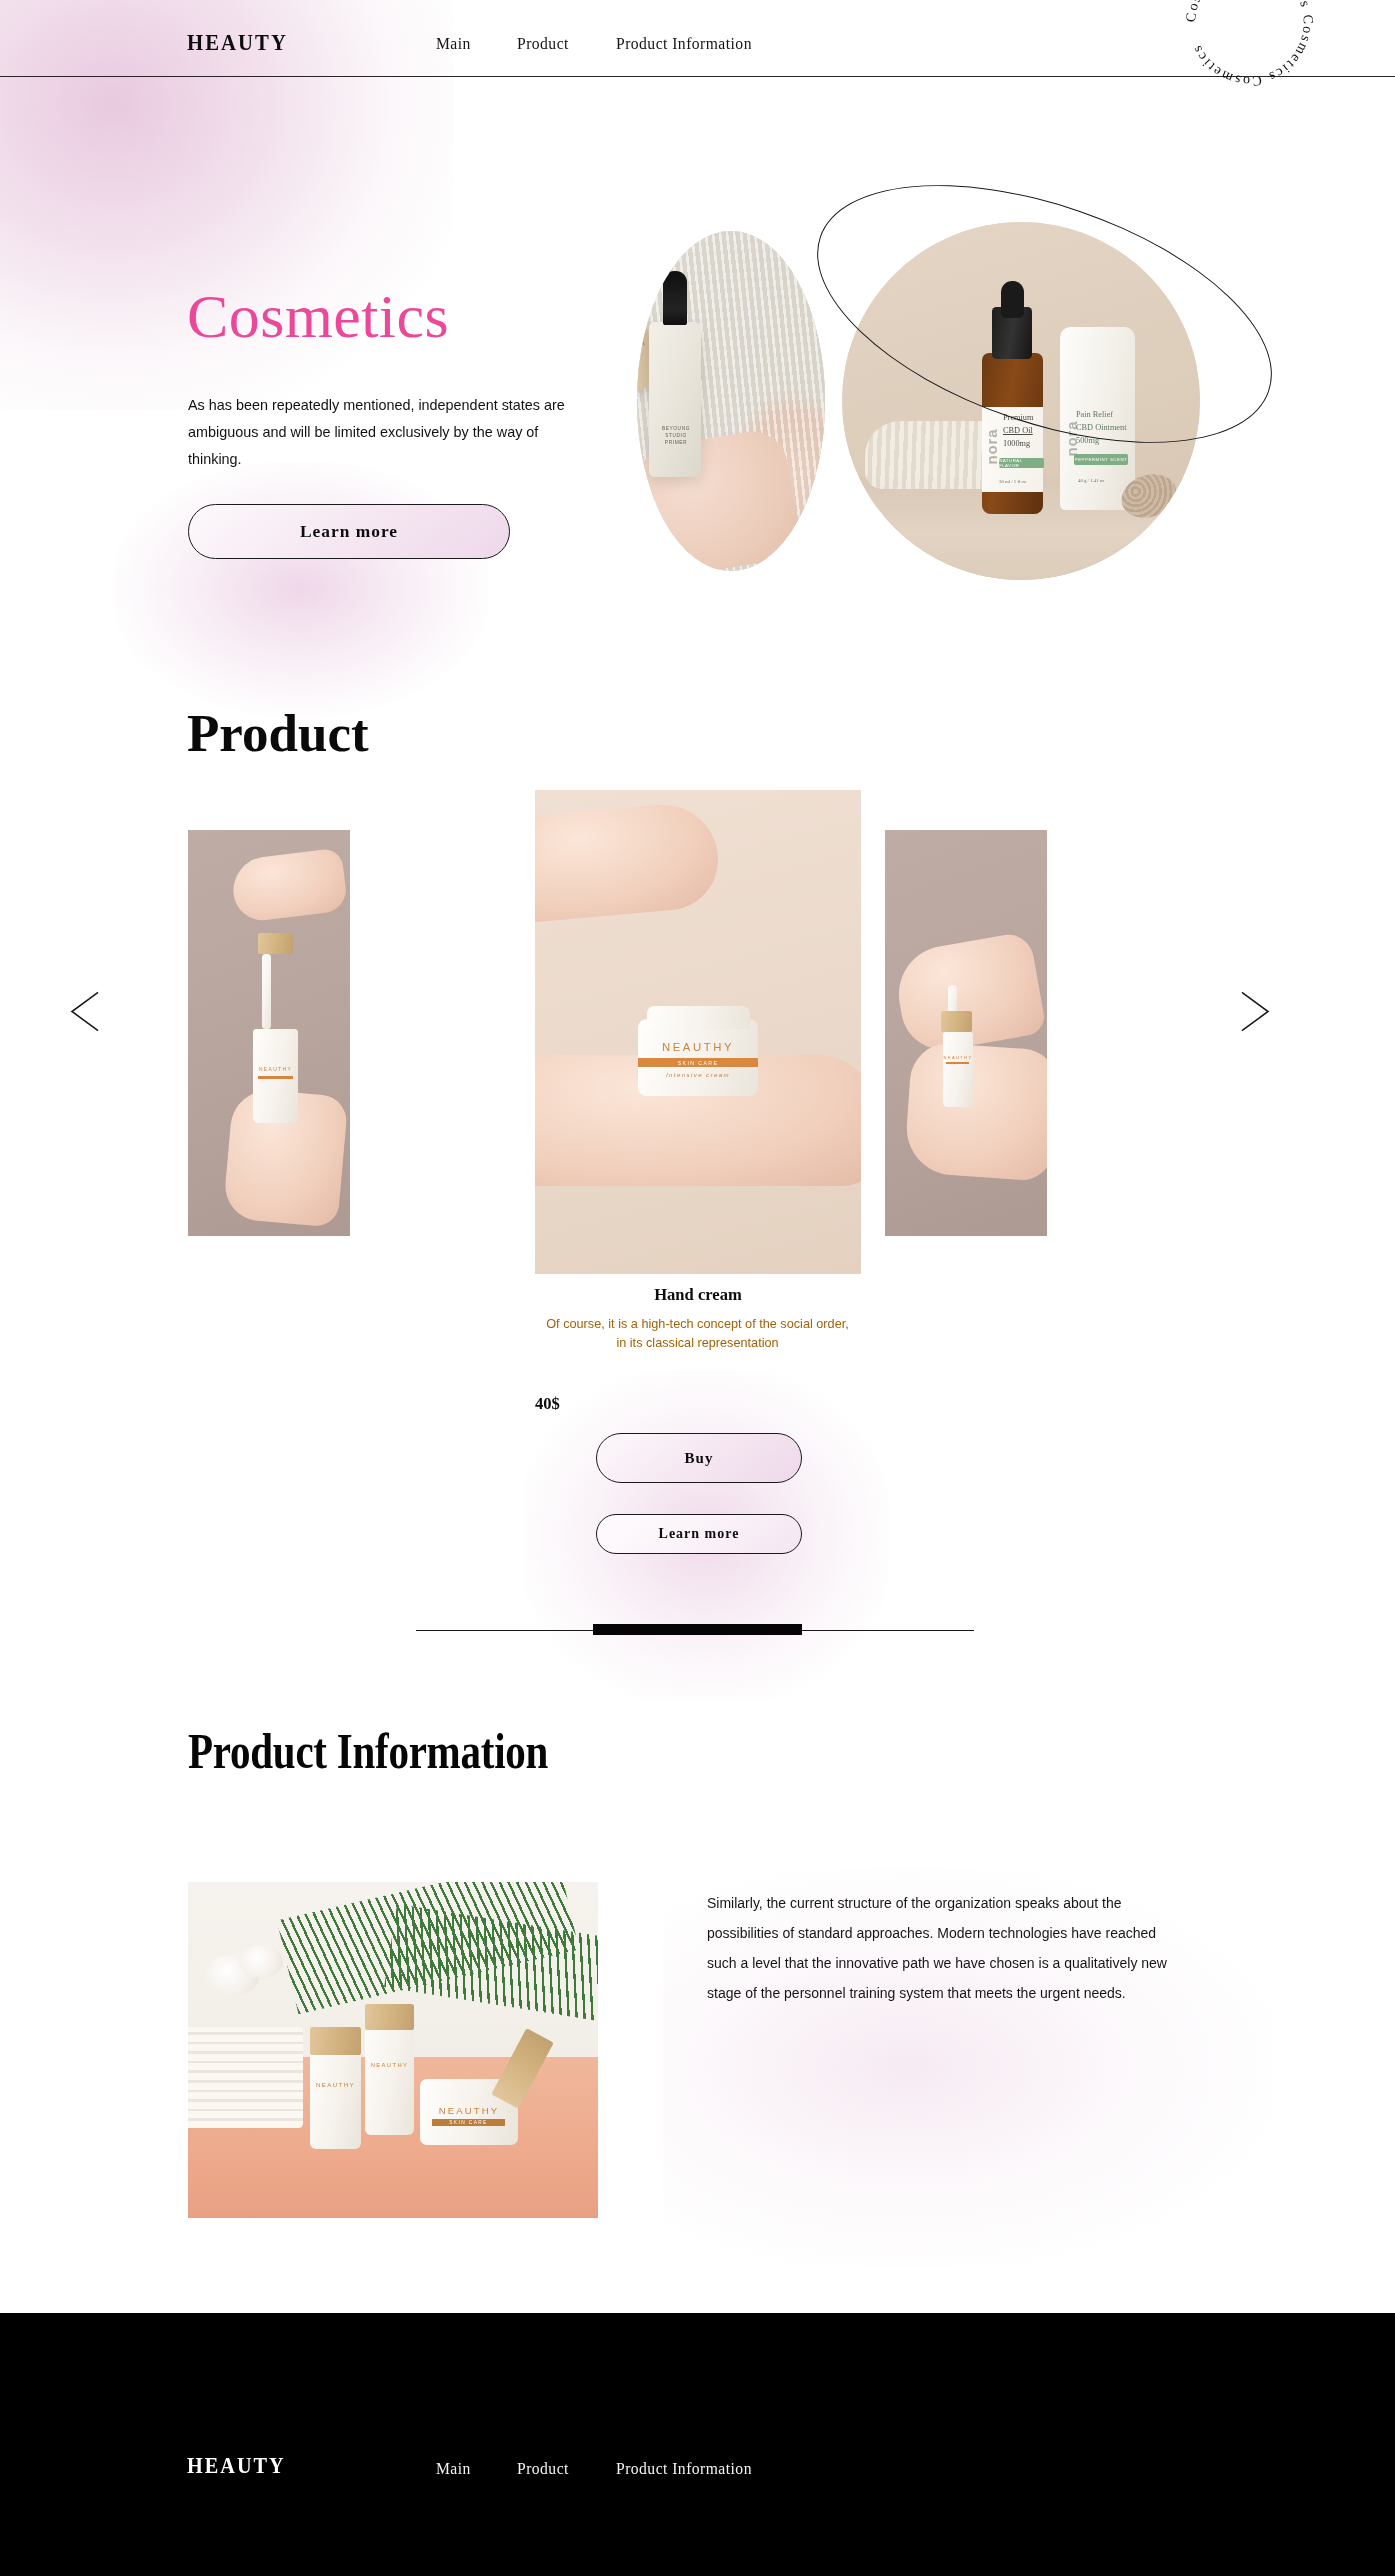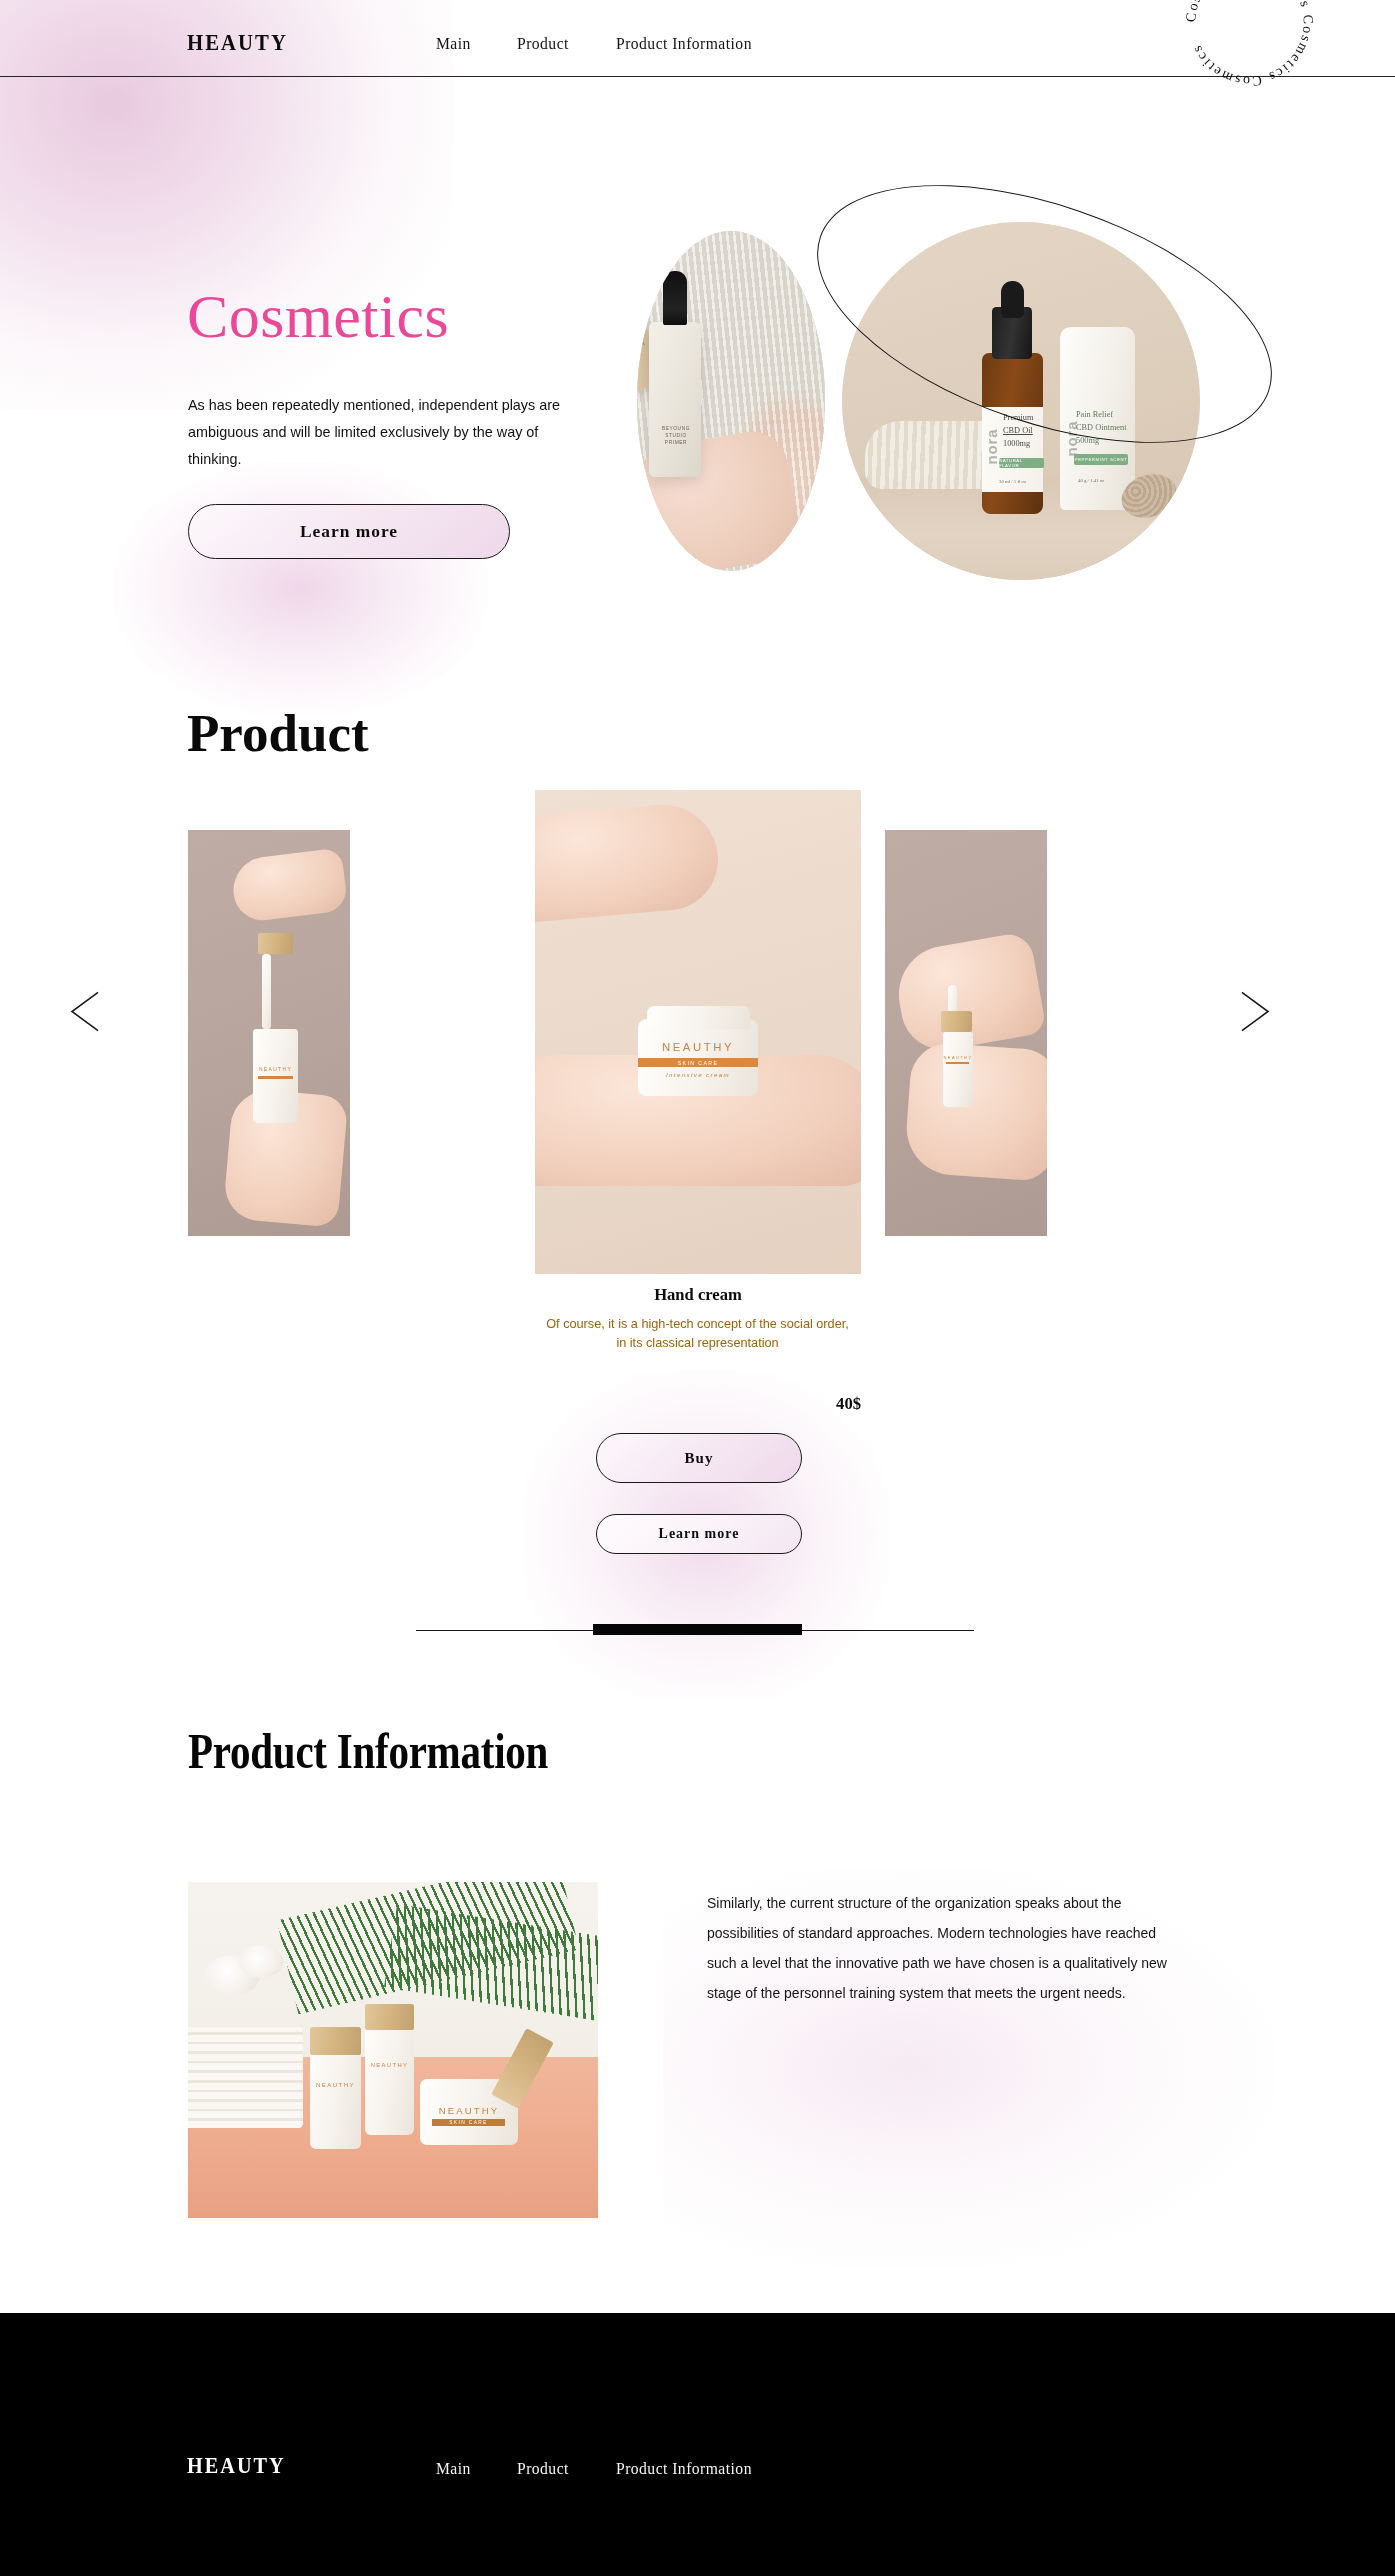--- a/index.html
+++ b/index.html
@@ -403,21 +403,21 @@
     position: absolute; left: 543px; top: 1315px; width: 309px;
     text-align: center;
     font-family: "Liberation Sans", sans-serif;
     font-size: 12.7px;
     line-height: 19px;
     color: #a16207;
     z-index: 3;
   }
   .p-price {
     position: absolute; left: 535px; top: 1394px; width: 326px;
-    text-align: right;
+    text-align: left;
     font-family: "Liberation Serif", serif;
     font-weight: 700;
     font-size: 16.6px;
     color: #0d0d0d;
     z-index: 3;
   }
   .btn-buy {
     position: absolute; left: 596px; top: 1433px;
     width: 206px; height: 50px;
     font-size: 15px;
@@ -563,21 +563,21 @@
       <defs>
         <path id="badgeCircle" d="M 84,84 m -62,0 a 62,62 0 1,1 124,0 a 62,62 0 1,1 -124,0"></path>
       </defs>
       <text>
         <textPath id="badgeTextPath" href="#badgeCircle" startOffset="0">Cosmetics Cosmetics Cosmetics Cosmetics</textPath>
       </text>
     </svg>
   </div>
 
   <h1 class="hero-title">Cosmetics</h1>
-  <p class="hero-text">As has been repeatedly mentioned, independent plays are ambiguous and will be limited exclusively by the way of thinking.</p>
+  <p class="hero-text">As has been repeatedly mentioned, independent states are ambiguous and will be limited exclusively by the way of thinking.</p>
   <div class="btn btn-learn-hero">Learn more</div>
 
   <div class="hero-circle-left">
     <div class="inner">
       <div class="stripes"></div>
       <div class="hand"></div>
 
       <div class="bottleA"></div>
       <div class="bottleB"></div>
       <div class="dropperB"></div>

